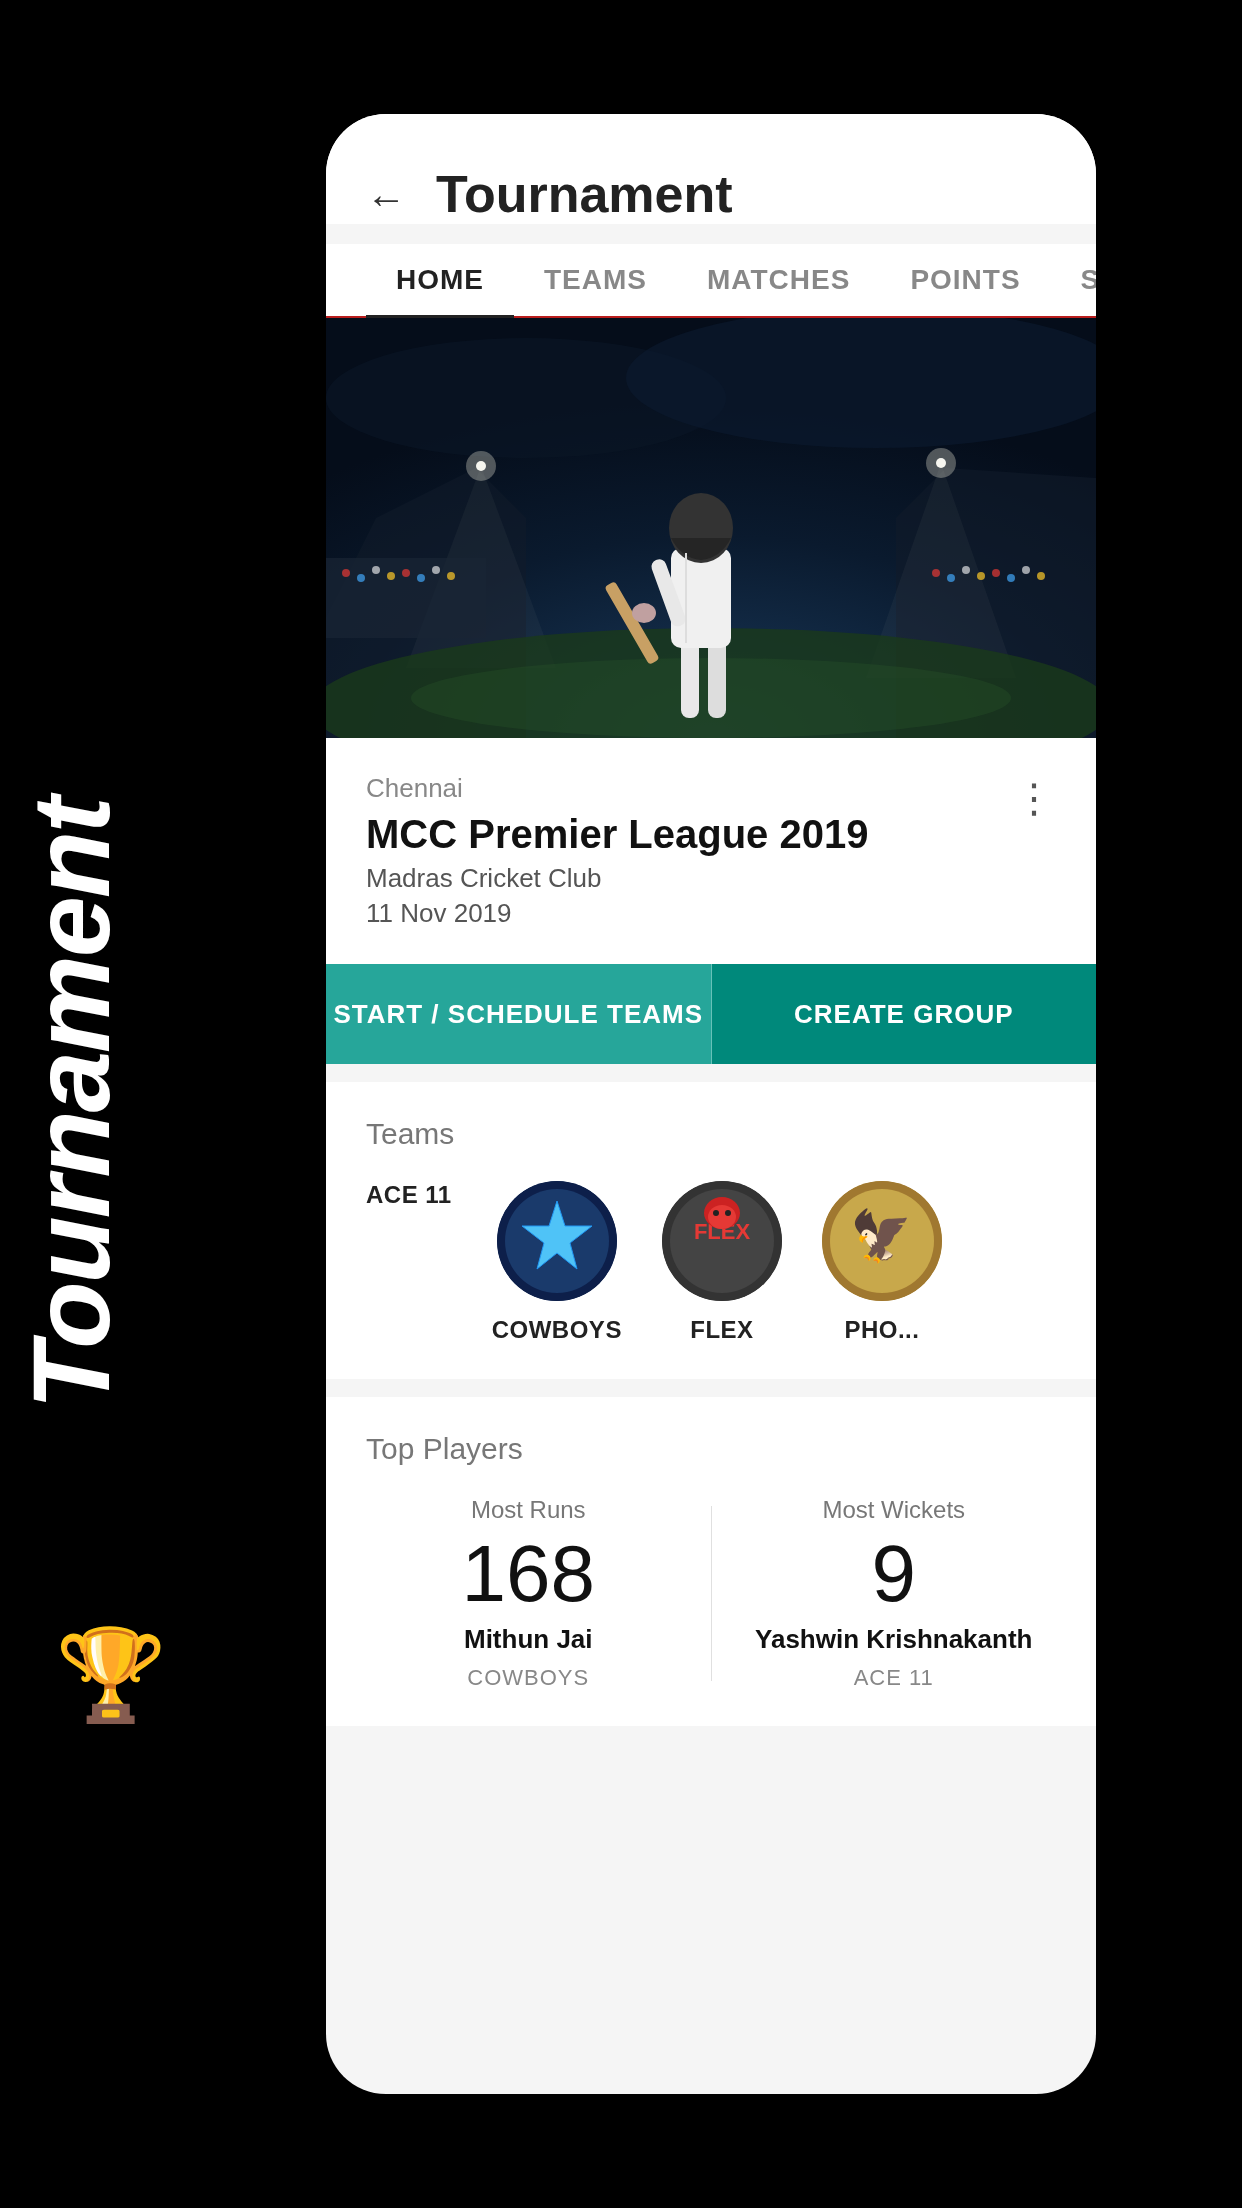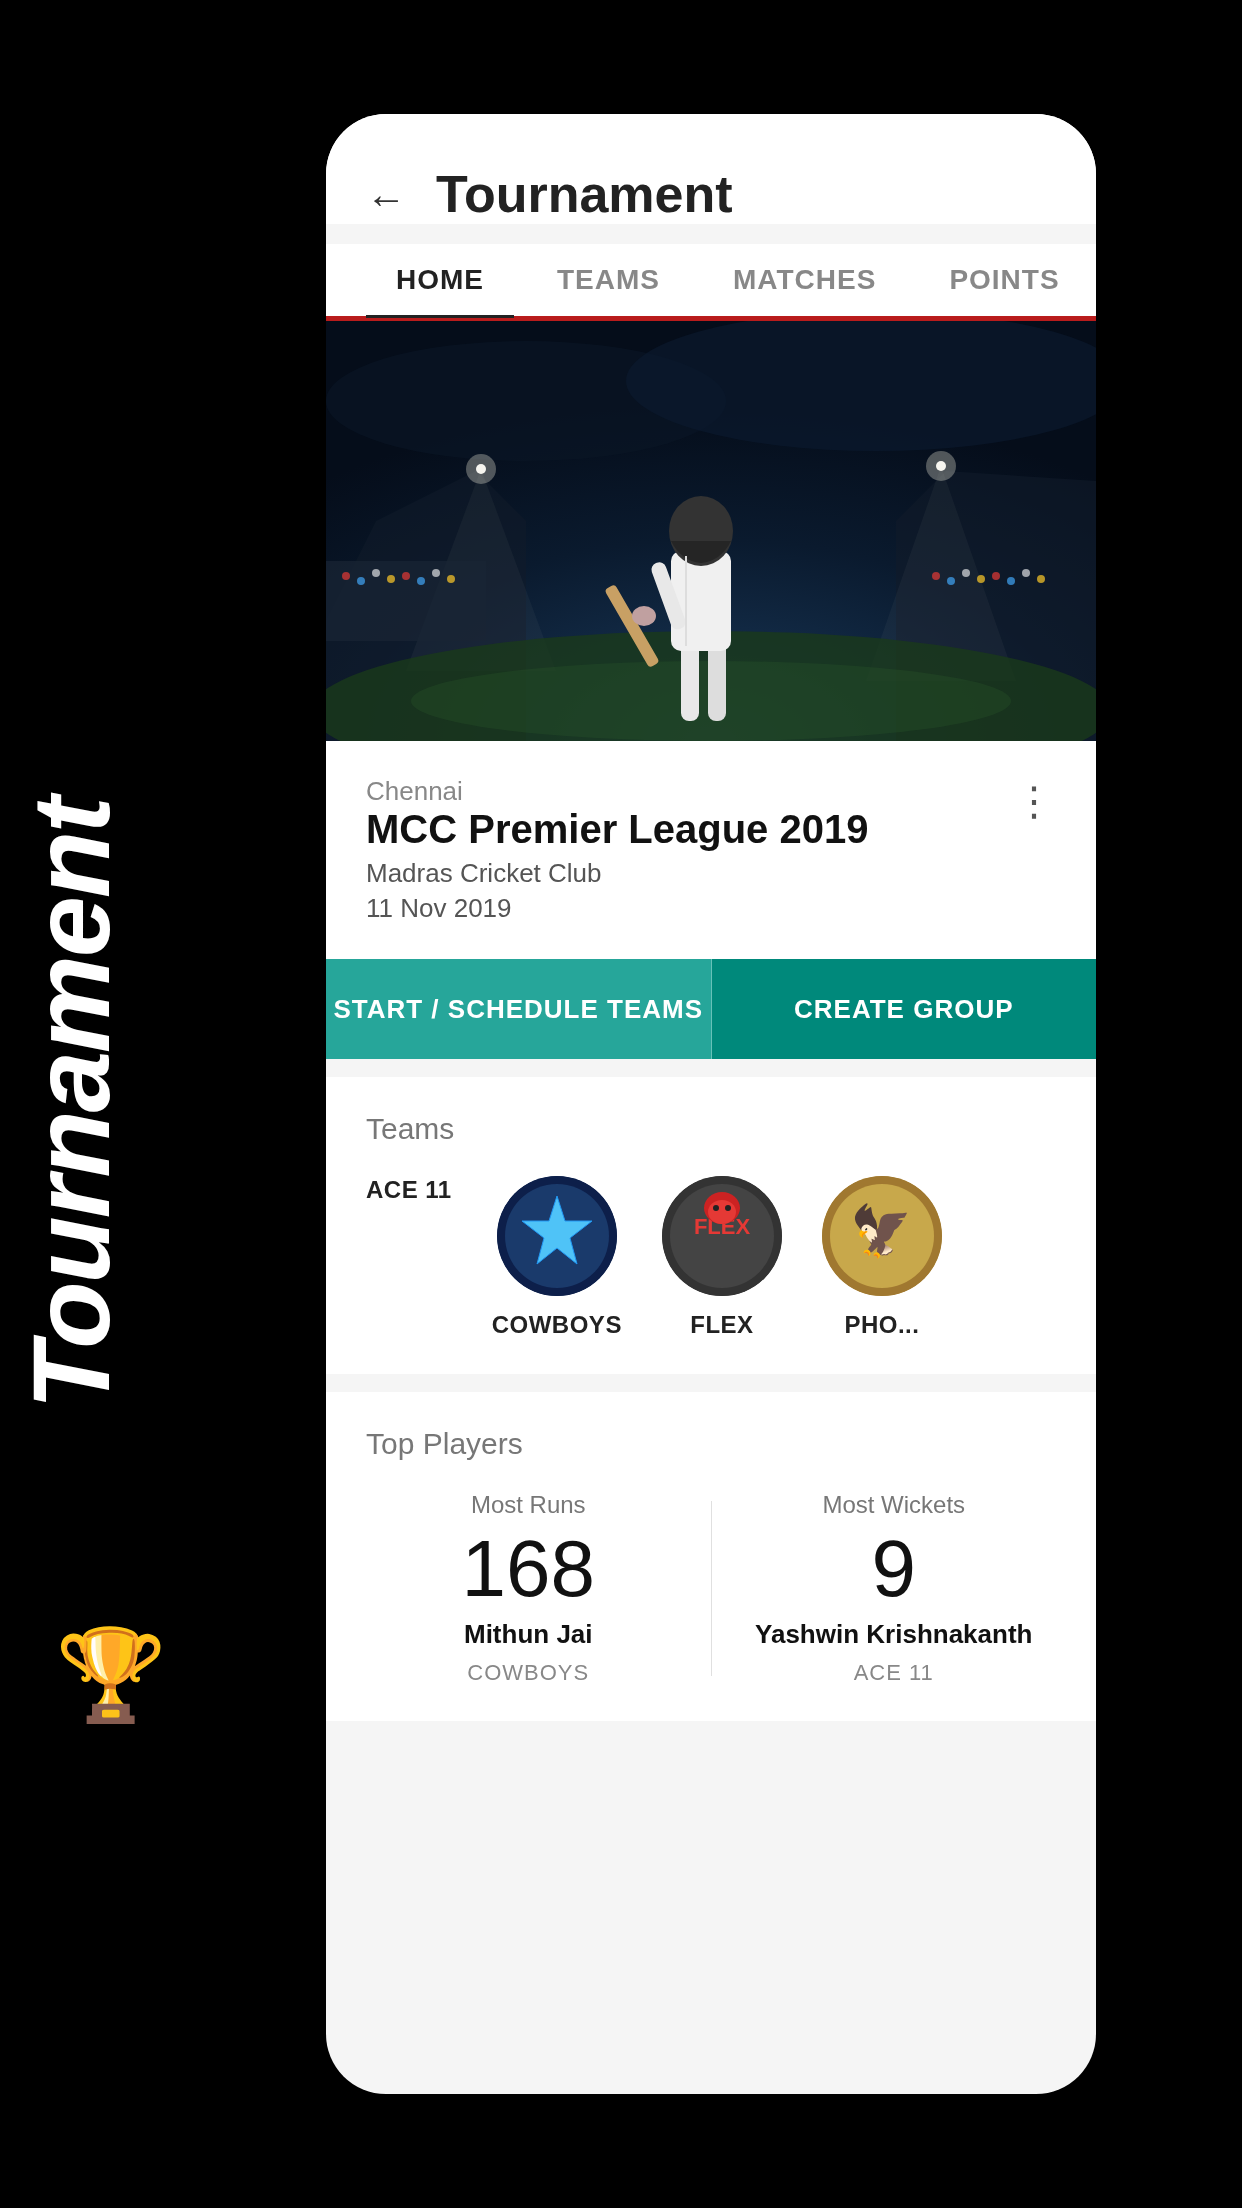--- a/index.html
+++ b/index.html
@@ -71,22 +71,21 @@
       font-weight: 700;
       color: #222;
     }
 
     
     .tabs {
       background: #fff;
       display: flex;
       padding: 0 40px;
       margin-top: 20px;
-      border-bottom: 5px solid #b91c1c;
-      gap: 13px;
+      border-bottom: 2px solid #b91c1c;
     }
     .tab {
       padding: 20px 30px;
       font-size: 28px;
       font-weight: 600;
       color: #888;
       cursor: pointer;
       position: relative;
       letter-spacing: 1px;
     }
@@ -120,20 +119,21 @@
 
     
     .tournament-info {
       background: #fff;
       padding: 35px 40px 35px 40px;
       position: relative;
     }
     .tournament-location {
       font-size: 26px;
       color: #888;
+      margin-bottom: 8px;
     }
     .tournament-name {
       font-size: 40px;
       font-weight: 700;
       color: #111;
       margin-bottom: 6px;
     }
     .tournament-org {
       font-size: 26px;
       color: #555;

